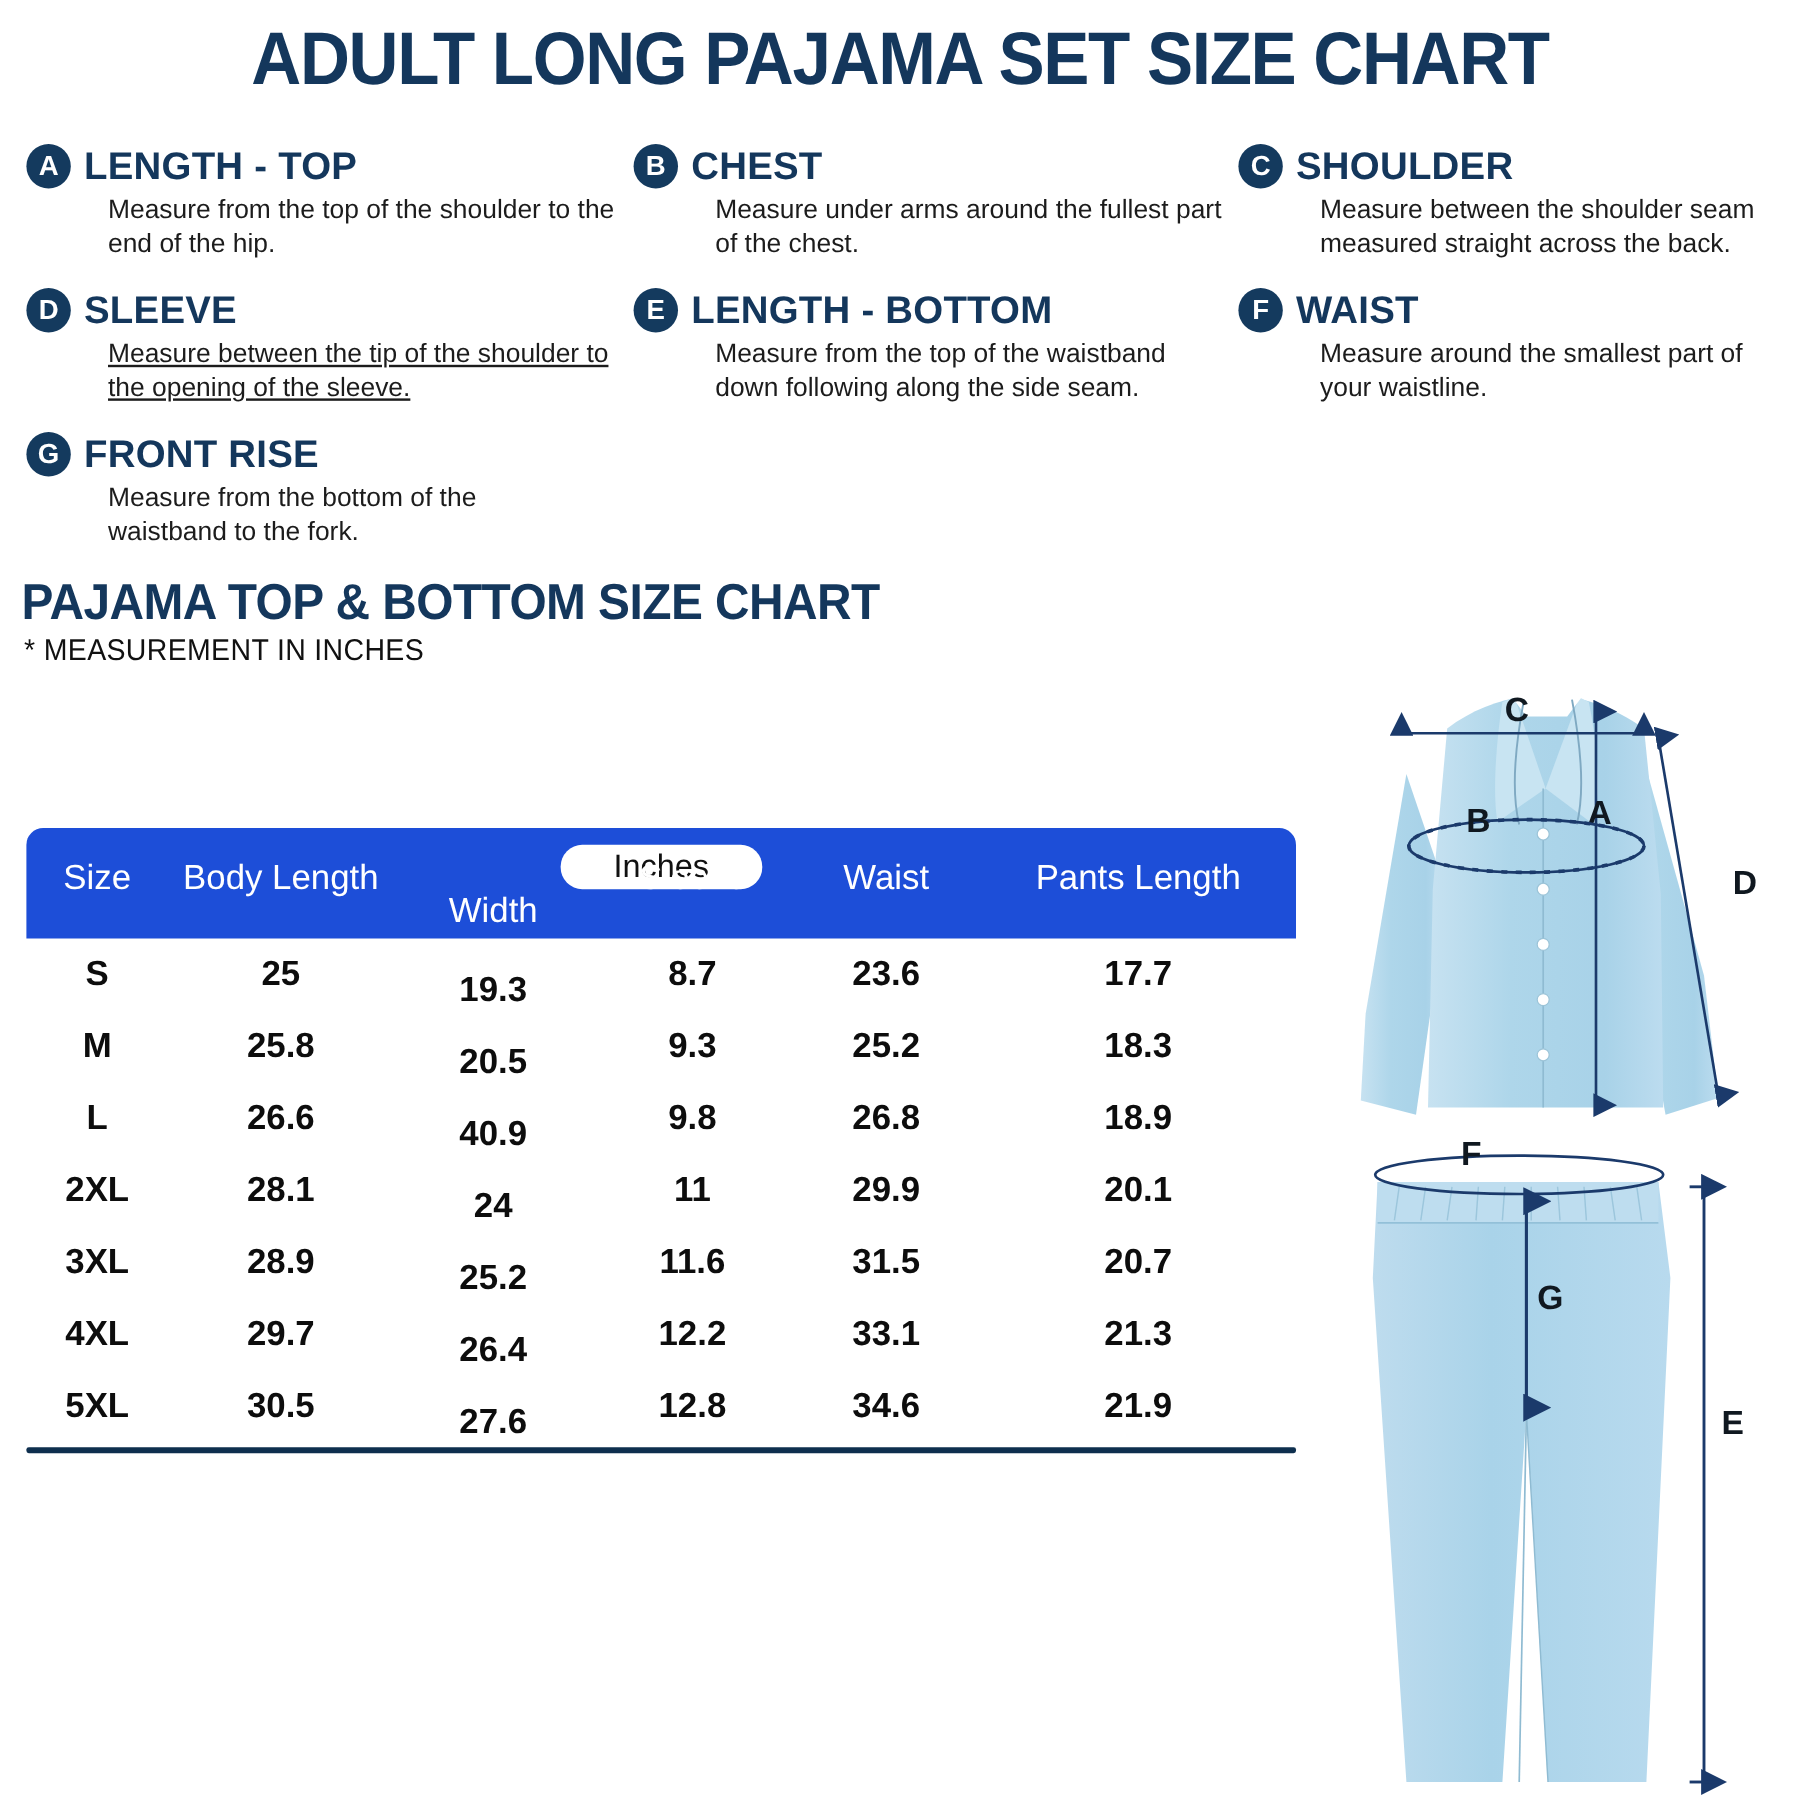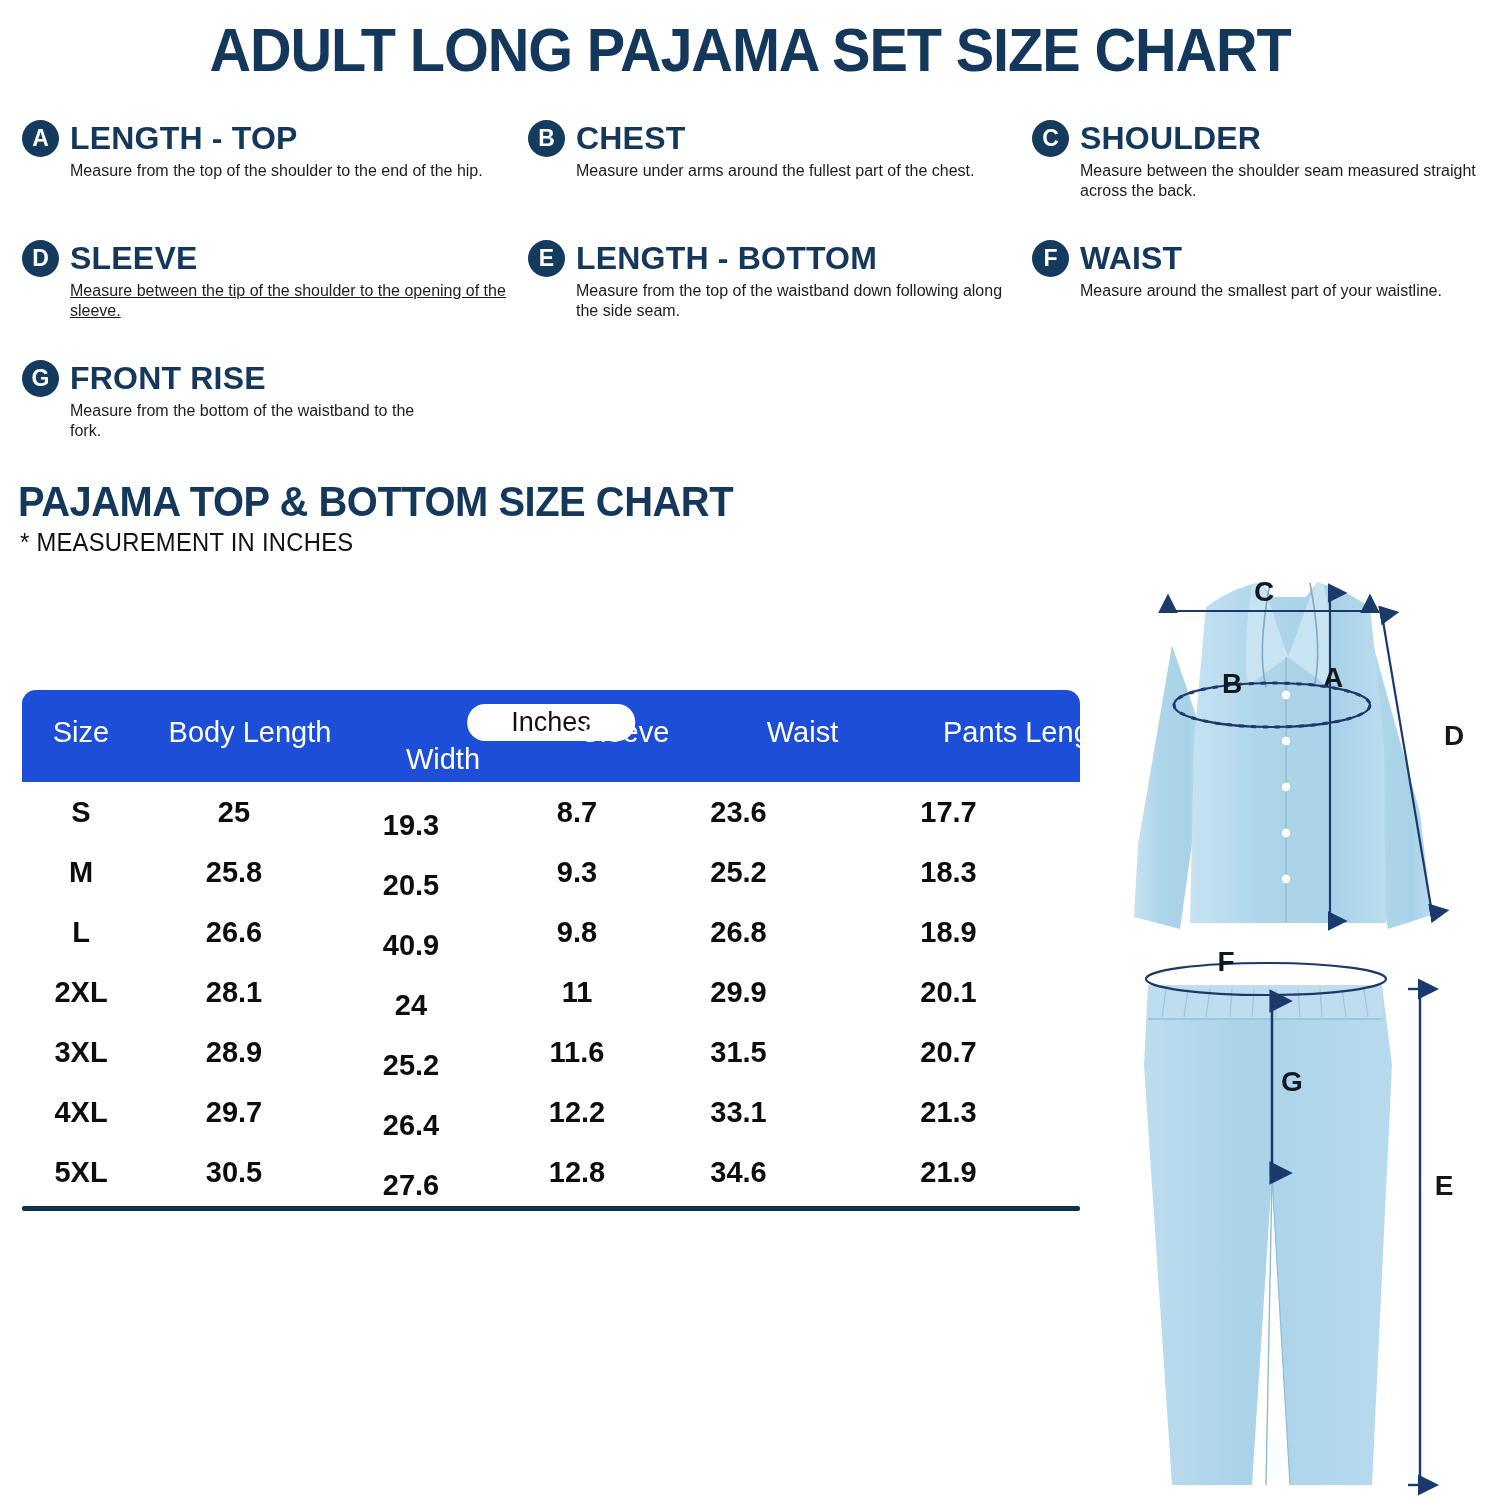--- a/index.html
+++ b/index.html
@@ -64,22 +64,22 @@
   }
   .def-title {
     font-weight: bold;
     font-size: 32px;
     color: #14375C;
     letter-spacing: 0.2px;
     white-space: nowrap;
   }
   .def-body {
     margin-top: 3px;
-    margin-left: 48px;
-    font-size: 16px;
+    margin-left: 68px;
+    font-size: 22px;
     line-height: 1.26;
     color: #1c1c1c;
     max-width: 470px;
   }
 
   
   .sub-title {
     position: absolute;
     left: 18px;
     top: 478px;
@@ -127,21 +127,20 @@
     padding: 3px 44px;
     font-size: 27px;
     white-space: nowrap;
   }
   .hrow {
     position: absolute;
     left: 0;
     right: 0;
     bottom: 6px;
     display: flex;
-    gap: 16px;
   }
   .hrow .cell {
     color: #ffffff;
     font-size: 29px;
     text-align: center;
     white-space: nowrap;
   }
   .tbody { }
   .trow {
     display: flex;

